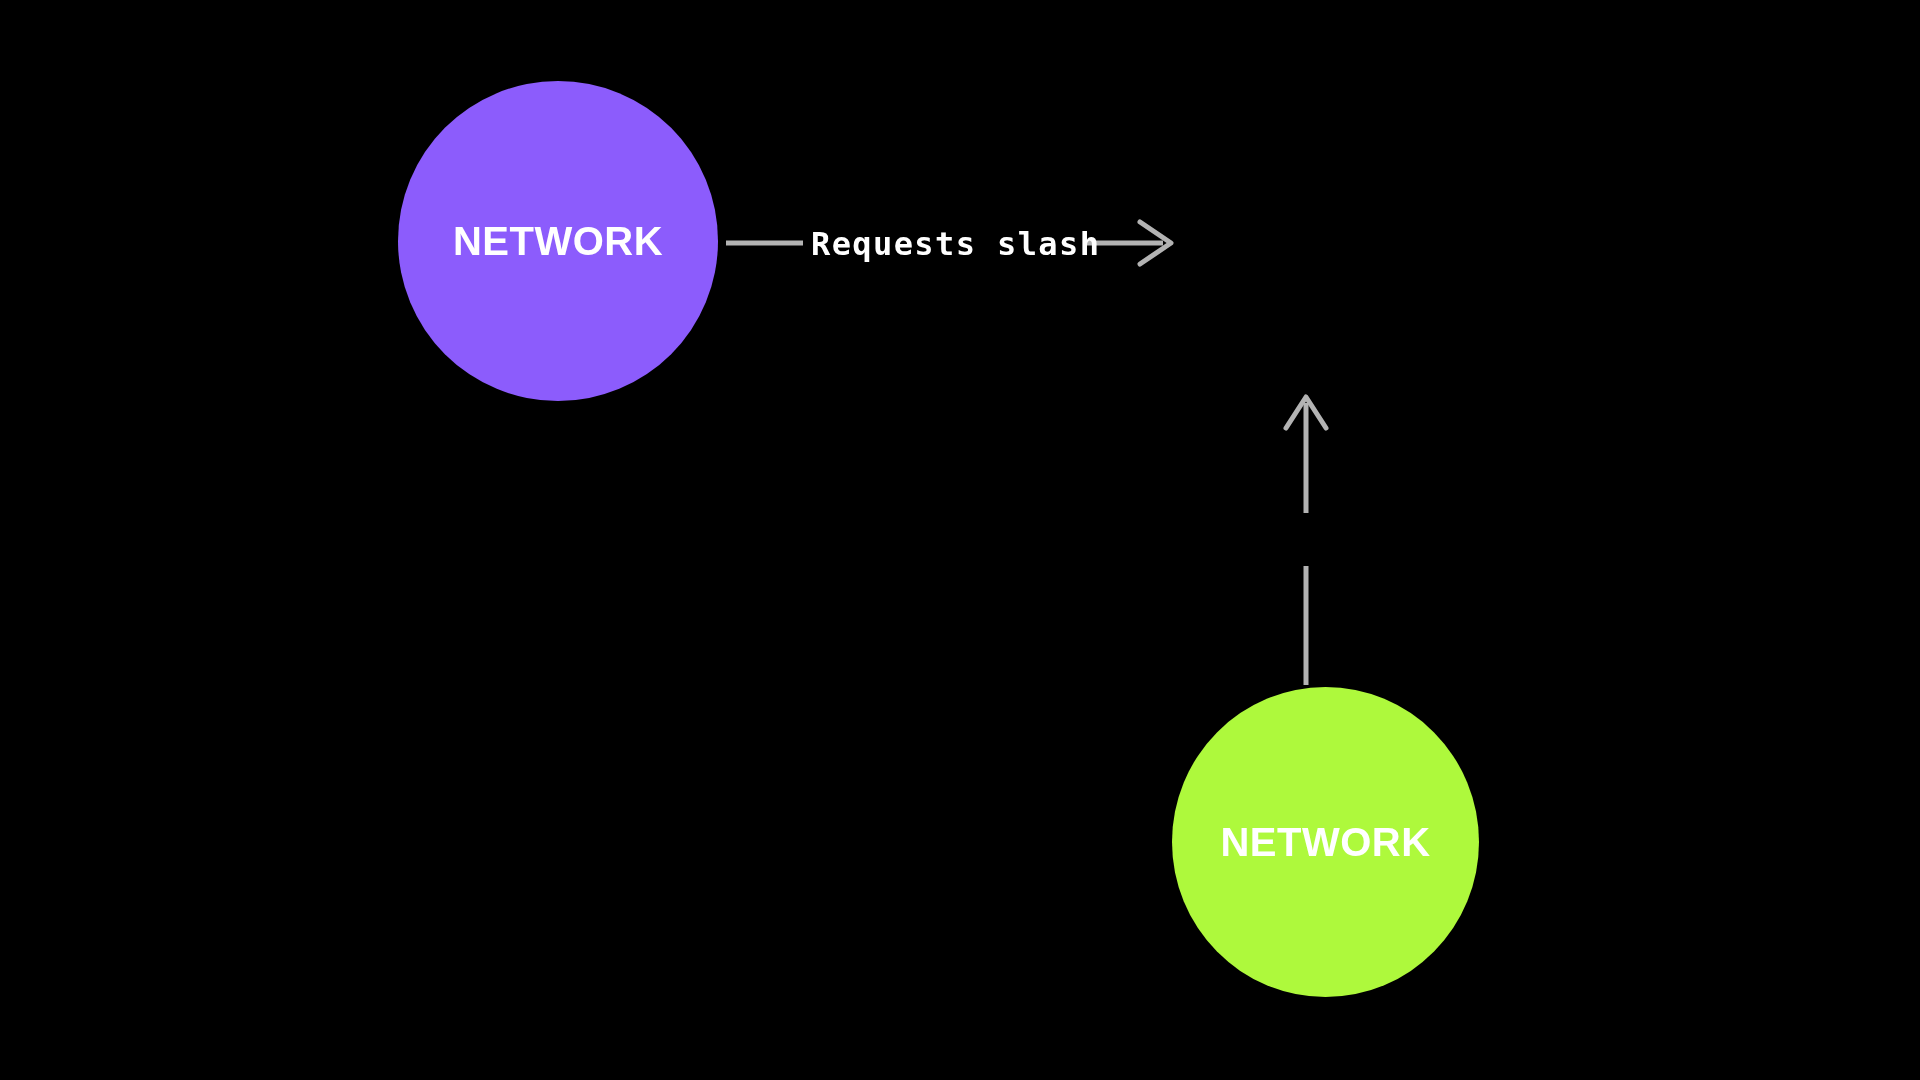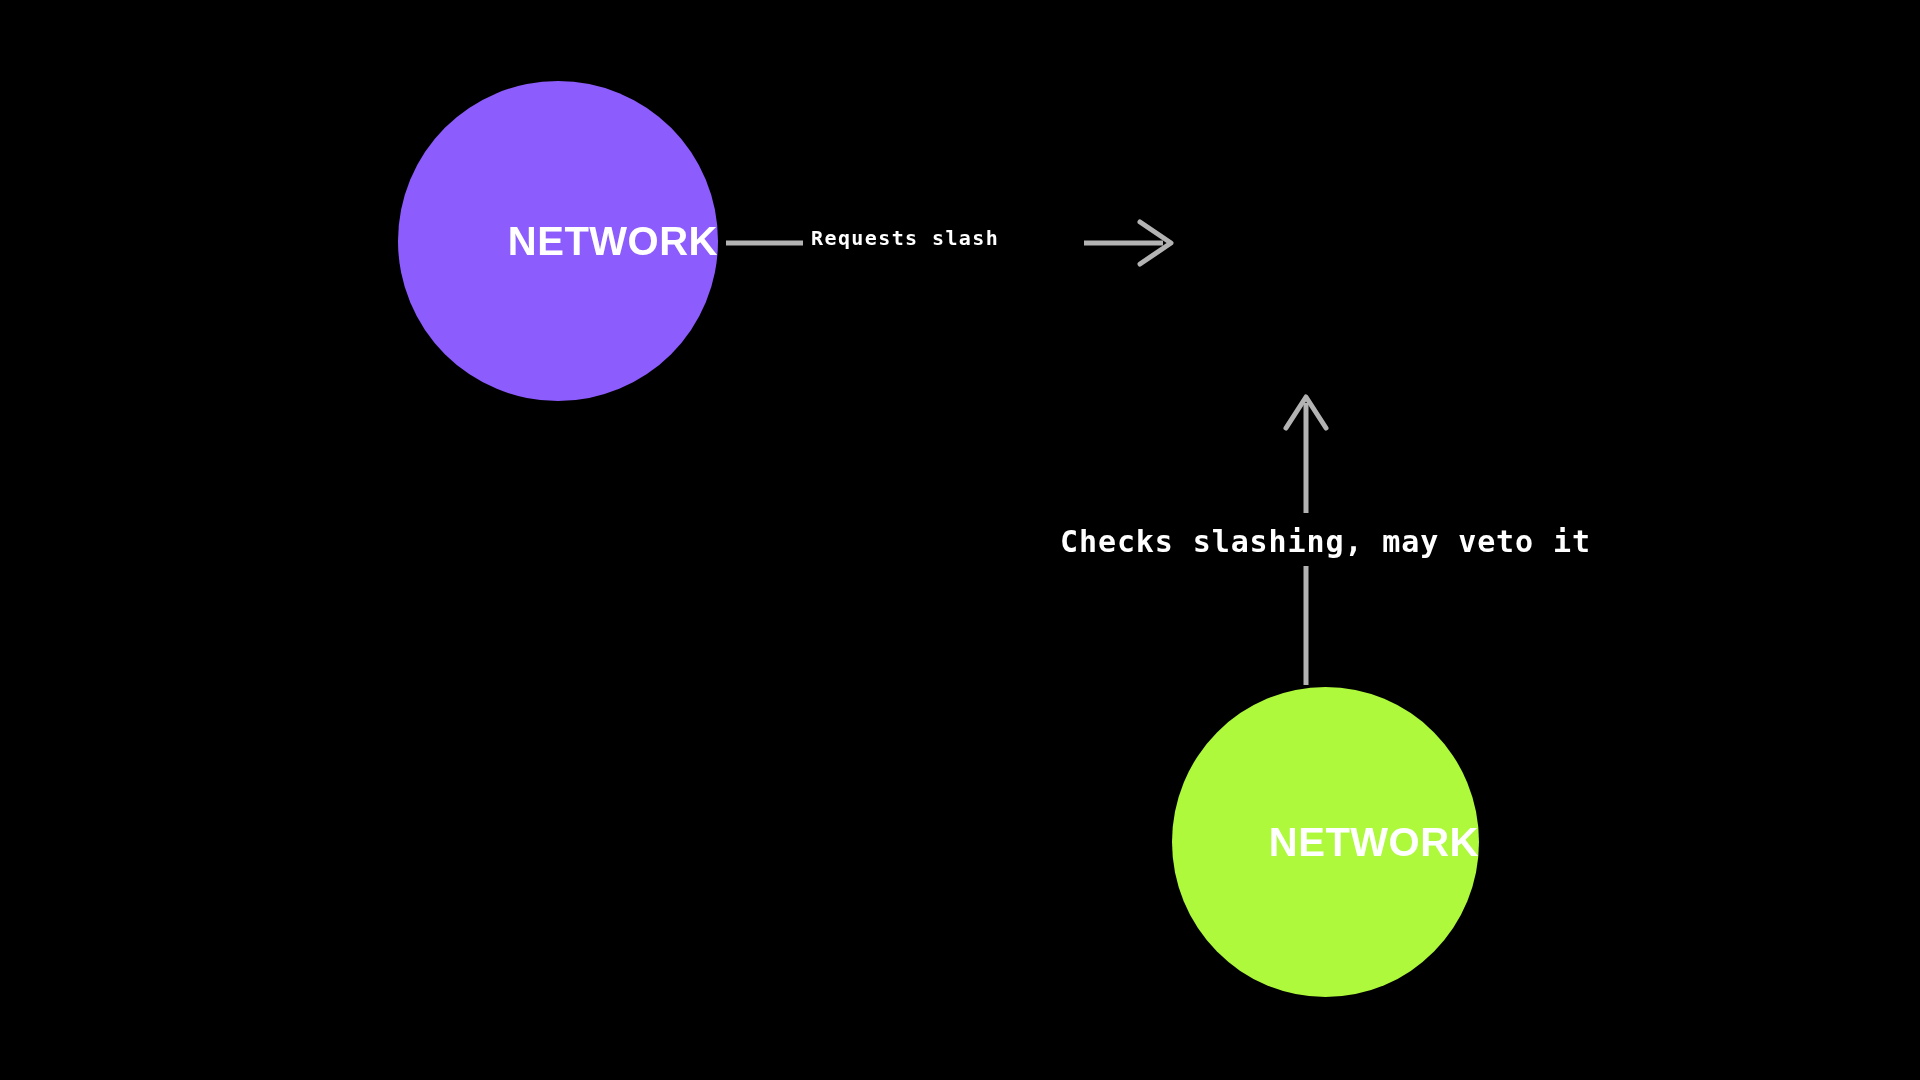--- a/index.html
+++ b/index.html
@@ -31,21 +31,21 @@
   }
 
   
   .node {
     position: absolute;
     display: flex;
     align-items: center;
     justify-content: center;
     box-sizing: border-box;
   }
-  .node-circle { border-radius: 50%; justify-content: flex-end; }
+  .node-circle { border-radius: 50%; }
   .node-label {
     color: #ffffff;
     font-family: "Liberation Sans", sans-serif;
     font-weight: bold;
     letter-spacing: 0.5px;
     white-space: nowrap;
     line-height: 1;
   }
 
   #node-network {
@@ -80,21 +80,21 @@
     position: absolute;
     color: #ffffff;
     font-family: "DejaVu Sans Mono", "Liberation Mono", monospace;
     font-weight: bold;
     white-space: nowrap;
     line-height: 1;
   }
   #edge-label-requests-slash {
     left: 811px;
     top: 228px;
-    font-size: 20px;
+    font-size: 32px;
     letter-spacing: 1.4px;
   }
   #edge-label-checks-slashing {
     left: 1060px;
     top: 527px;
     font-size: 30px;
     letter-spacing: 0.9px;
   }
 </style>
 </head>
@@ -121,15 +121,14 @@
     <span class="node-label">NETWORK</span>
   </div>
 
 
   <div class="node node-circle" id="node-resolver">
     <span class="node-label">NETWORK</span>
   </div>
 
   <div class="edge-label" id="edge-label-requests-slash">Requests slash</div>
 
-  <div class="edge-label" id="edge-label-checks-slashing">Checks slashing, may veto it</div>
 
 </div>
 
 </body></html>

